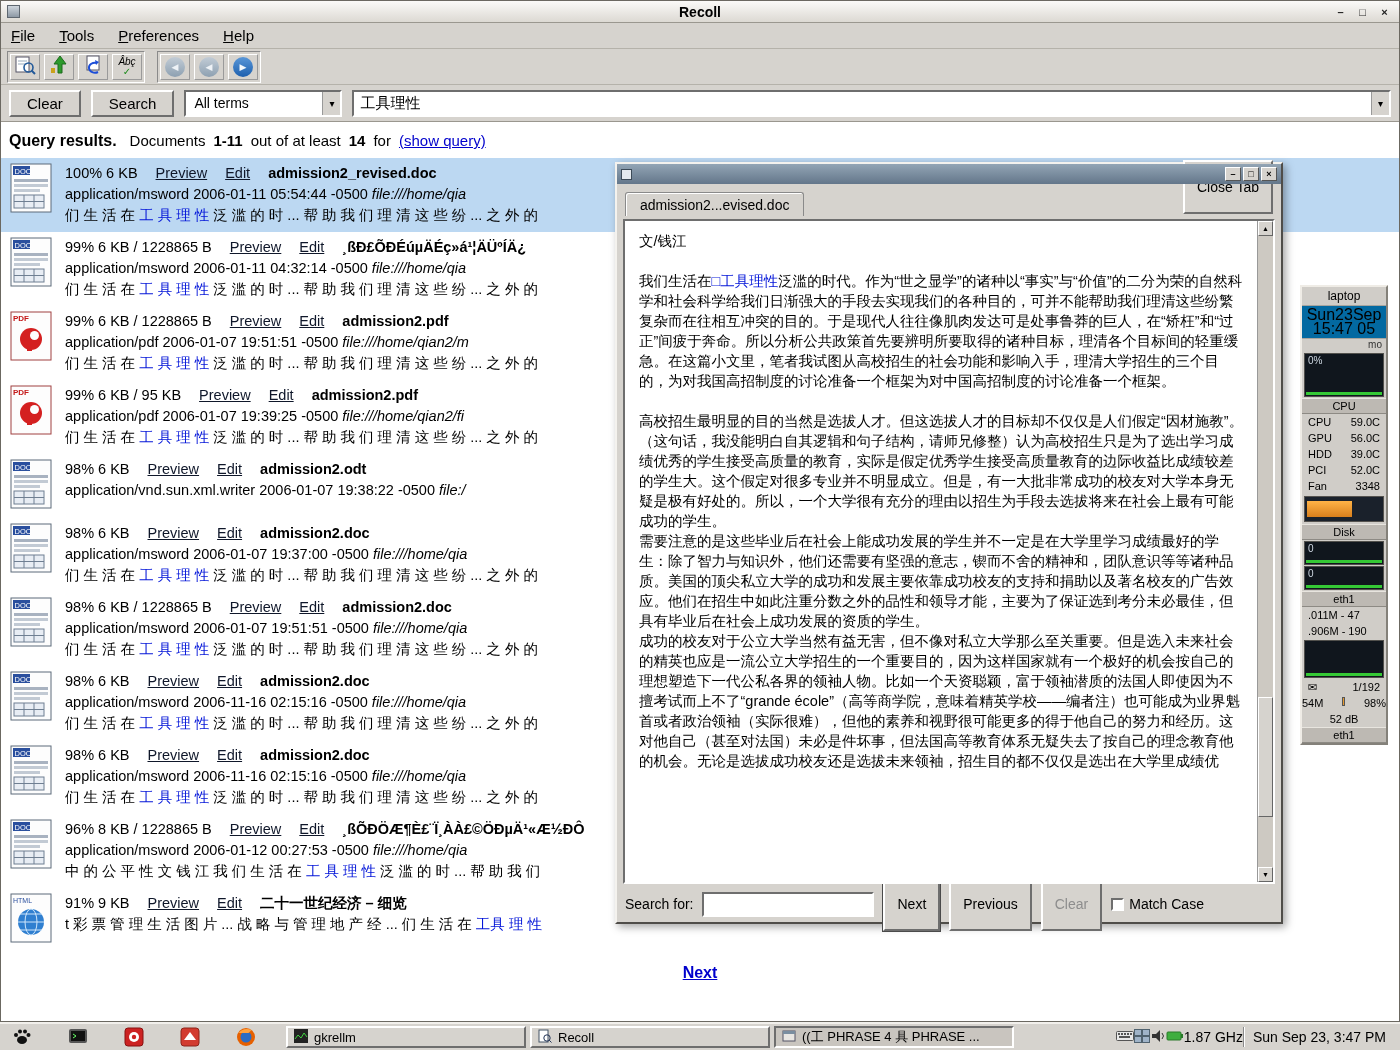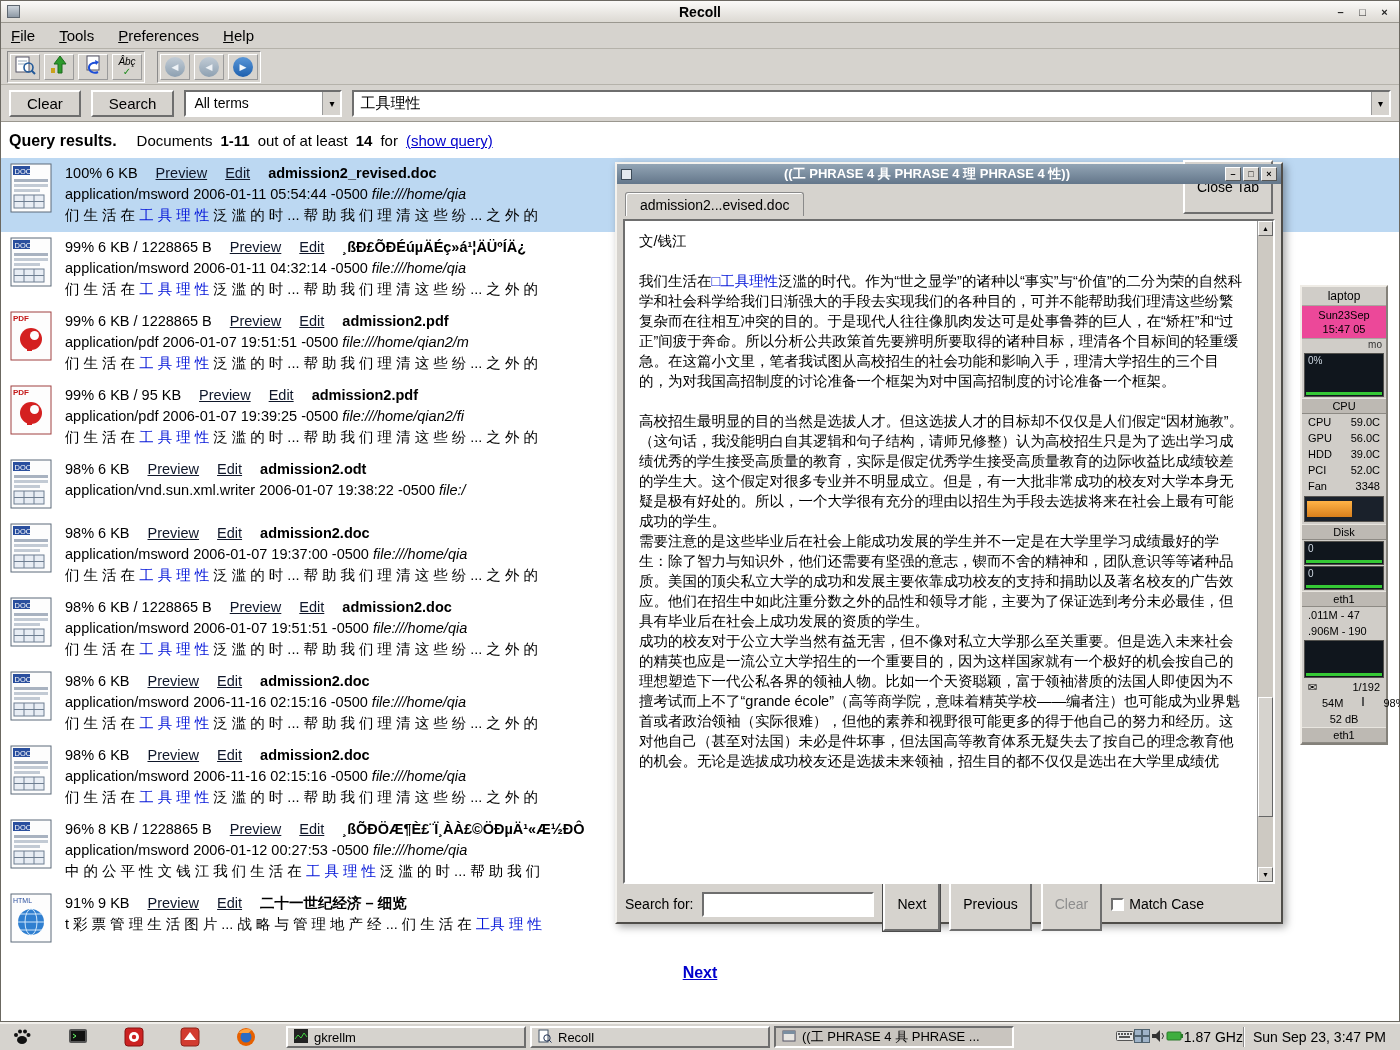--- a/index.html
+++ b/index.html
@@ -25,21 +25,21 @@
 .nav-blue{background:linear-gradient(#5a97d8,#1c5fae)}
 .searchrow{height:36px;display:flex;align-items:center;padding:0 8px;gap:10px;flex:0 0 36px}
 .btn{background:#d6d3ce;border:2px solid;border-color:#fff #6e6e6e #6e6e6e #fff;padding:3px 16px;font-size:15px;font-family:inherit}
 .combo{display:flex;align-items:center;border:2px solid;border-color:#6e6e6e #fff #fff #6e6e6e;background:#fff;height:27px;padding-left:8px;width:158px}
 .combo-btn{margin-left:auto;width:18px;height:100%;background:#d6d3ce;border-left:1px solid #999;display:flex;align-items:center;justify-content:center;font-size:10px}
 .query-wrap{flex:1;display:flex;border:2px solid;border-color:#6e6e6e #fff #fff #6e6e6e;background:#fff;height:27px;align-items:center}
 .query-input{flex:1;border:none;outline:none;font-size:15px;padding:0 6px;font-family:inherit;background:#fff}
 
 .results-area{flex:1;background:#fff;overflow:hidden;position:relative;border-top:1px solid #9a978f}
 .results-header{padding:10px 8px 8px;font-size:15px;display:flex;gap:8px;align-items:baseline;white-space:nowrap}
-.rh-title{font-weight:bold;font-size:16px;margin-right:12px}
+.rh-title{font-weight:bold;font-size:16px;margin-right:5px}
 .rh-b{font-weight:bold}
 .link{color:#0000cc;text-decoration:underline}
 .result-row{display:flex;padding:5px 4px 6px 8px;white-space:nowrap}
 .result-row.selected{background:#bcd8f2}
 .ricon{width:56px;flex:0 0 56px}
 .rbody{flex:1;min-width:0;overflow:hidden}
 .rline1,.rline2,.rline3{line-height:21px;font-size:14.5px}
 .rmeta{margin-right:18px}
 .rlink{color:#0f172a;text-decoration:underline;margin-right:18px}
 .rtitle{font-weight:bold}
@@ -69,30 +69,30 @@
 .pw-thumb{position:absolute;left:0;right:0;top:73%;height:19%;background:#d6d3ce;border:1px solid;border-color:#fff #666 #666 #fff}
 .pw-findbar{height:36px;display:flex;align-items:center;gap:9px;padding:0 8px;flex:0 0 36px}
 .pw-find-input{width:172px;height:25px;border:2px solid;border-color:#6e6e6e #fff #fff #6e6e6e;font-size:14px;padding:0 5px;outline:none;font-family:inherit;background:#fff}
 .btn-default{box-shadow:0 0 0 1px #4a4a4a}
 .btn.disabled,.btn-sm.disabled{color:#8d8d8d}
 .cb-wrap{display:flex;align-items:center;gap:5px}
 .checkbox{width:13px;height:13px;border:2px solid;border-color:#6e6e6e #fff #fff #6e6e6e;background:#fff;display:inline-block}
 
 .gkrellm{position:absolute;left:1300px;top:285px;width:88px;background:#d0cdc8;border:2px solid;border-color:#efece6 #84817a #84817a #efece6;z-index:12;font-size:11px}
 .gk-host{text-align:center;padding:2px 0;font-size:12px;border-bottom:1px solid #a8a59f}
-.gk-clock{text-align:center;padding:2px 0;line-height:14px;font-size:11px;background:#ec4899;border-bottom:1px solid #a8a59f}
+.gk-clock{text-align:center;padding:2px 0;line-height:14px;font-size:16px;background:#0369a1;border-bottom:1px solid #a8a59f}
 .gk-strip{font-size:10px;text-align:right;padding:0 4px;color:#333;height:13px}
 .gk-graph{background:#10161d;position:relative;margin:1px 2px;border:1px solid #51504c}
 .gk-grn{position:absolute;left:1px;right:1px;bottom:1px;height:3px;background:#35c935}
 .gk-glabel{position:absolute;left:3px;top:1px;color:#cfd8e2;font-size:10px}
 .gk-header{text-align:center;background:#bdb9b3;border-top:1px solid #e8e5df;border-bottom:1px solid #8d8a84;font-size:11px;padding:1px 0}
 .gk-row{display:flex;justify-content:space-between;padding:1px 6px;font-size:11px;line-height:14px}
 .gk-krell{height:26px;margin:2px;background:#1a212b;border:1px solid #55534f;position:relative}
 .gk-krell-bar{position:absolute;left:2px;top:4px;bottom:4px;width:58%;background:linear-gradient(#ffb347,#d87f1c)}
-.gk-mem{display:flex;align-items:flex-start;gap:19px;padding:2px 20px;font-size:11px}
+.gk-mem{display:flex;align-items:flex-start;gap:19px;padding:2px 0;font-size:11px}
 .gk-mem-krell{flex:1;height:9px;background:linear-gradient(90deg,#e89b2f 0 72%,#30405a 72%);border:1px solid #555}
 .gk-center{justify-content:center}
 
 .taskbar{position:absolute;left:0;right:0;bottom:0;height:28px;background:#d6d3ce;border-top:2px solid #f2f0ec;display:flex;align-items:center;padding:0 6px;z-index:30}
 .launchers{display:flex;align-items:center;gap:32px;margin-right:28px;padding-left:4px}
 .launcher{width:24px;height:24px;display:flex;align-items:center;justify-content:center}
 .task-btn{width:240px;height:22px;background:#d6d3ce;border:2px solid;border-color:#fff #6e6e6e #6e6e6e #fff;display:flex;align-items:center;gap:6px;padding:0 6px;font-size:13px;white-space:nowrap;overflow:hidden;margin-right:4px}
 .task-btn.active{border-color:#6e6e6e #fff #fff #6e6e6e;background:#c9c5bf}
 .tray{margin-left:auto;display:flex;align-items:center;}
 .freq{font-size:14px}
@@ -402,21 +402,20 @@
         </div>
       <div class="next-wrap">
         <a class="next-link">Next</a>
       </div>
     </div>
   </div>
 
   <div class="preview-window">
     <div class="pw-titlebar">
       <span class="pw-appicon"></span>
-      <span class="pw-title">((工 PHRASE 4 具 PHRASE 4 理 PHRASE 4 性))</span>
       <span class="pw-btns">
         <span class="pw-btn">–</span>
         <span class="pw-btn">□</span>
         <span class="pw-btn">×</span>
       </span>
     </div>
     <div class="pw-tabbar">
       <span class="pw-tab">admission2...evised.doc</span>
       <button class="btn-sm pw-closetab">Close Tab</button>
     </div>

